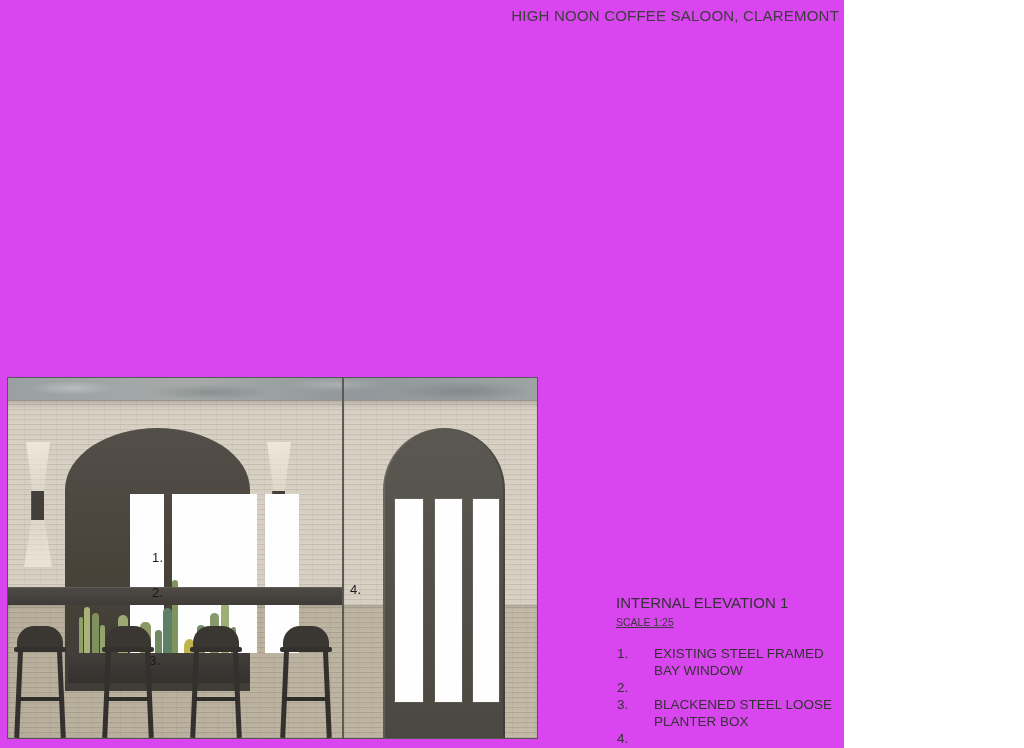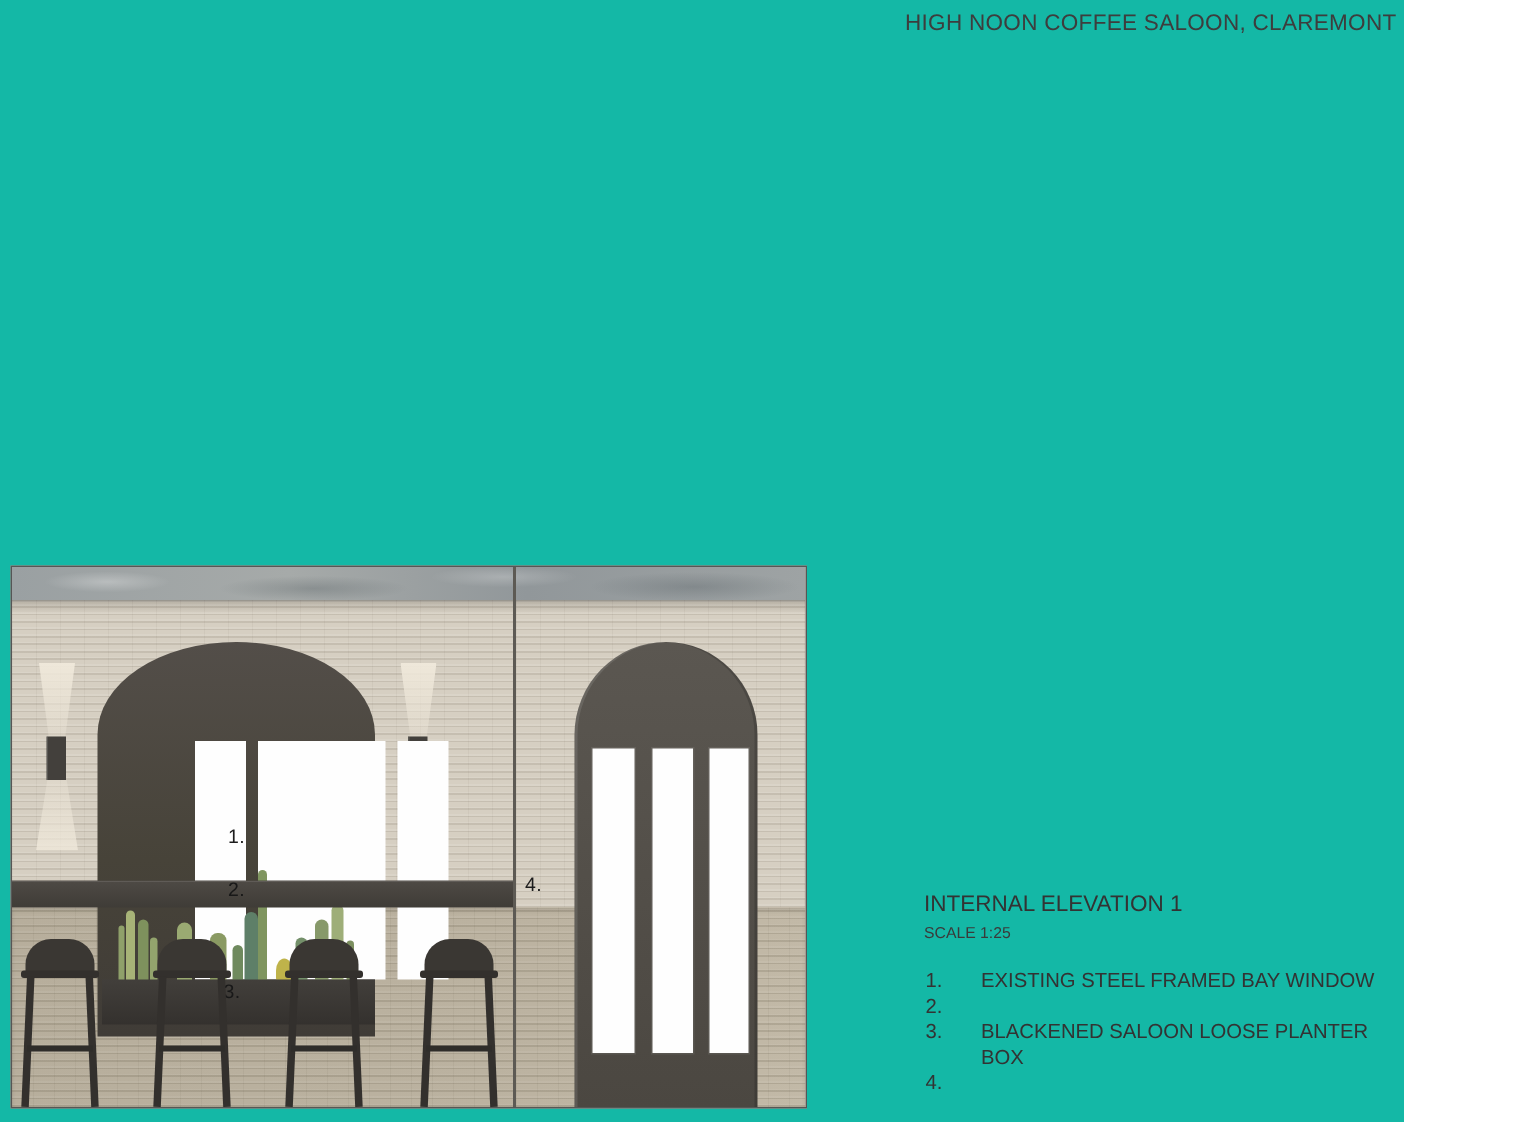--- a/index.html
+++ b/index.html
@@ -1,25 +1,25 @@
 <!DOCTYPE html>
 <html><head>
 <meta charset="utf-8">
 <style>
   html,body{margin:0;padding:0;background:#ffffff;}
   #page{
-    position:relative;width:936px;height:748px;background:#14b8a6;overflow:hidden;
+    position:relative;width:844px;height:748px;background:#d946ef;overflow:hidden;
     font-family:"Liberation Sans", sans-serif;color:#3a3a3a;
   }
   
   .sheet-title{
     position:absolute;top:7px;right:5px;font-size:15px;letter-spacing:.2px;color:#3d3d3d;
   }
   .elev-title{position:absolute;left:616px;top:594px;font-size:15px;color:#333;}
-  .elev-scale{position:absolute;left:616px;top:616px;font-size:10.5px;color:#3a3a3a;}
+  .elev-scale{position:absolute;left:616px;top:616px;font-size:10.5px;color:#3a3a3a;text-decoration:underline;}
   .notes{position:absolute;left:617px;top:645px;font-size:13.5px;line-height:17px;color:#333;}
   .note-row{display:flex;}
   .note-num{width:37px;flex:0 0 37px;}
   .note-text{white-space:pre-line;max-width:320px;}
   
   .drawing{
     position:absolute;left:7px;top:377px;width:531px;height:362px;
     border:1px solid #565656;box-sizing:border-box;overflow:hidden;background:#d6cfc2;
   }
   .layer{position:absolute;}
@@ -192,20 +192,20 @@
   <div class="notes">
     <div class="note-row">
       <div class="note-num">1.</div>
       <div class="note-text">EXISTING STEEL FRAMED BAY WINDOW</div>
     </div>
     <div class="note-row">
       <div class="note-num">2.</div>
     </div>
     <div class="note-row">
       <div class="note-num">3.</div>
-      <div class="note-text">BLACKENED SALOON LOOSE PLANTER BOX</div>
+      <div class="note-text">BLACKENED STEEL LOOSE PLANTER BOX</div>
     </div>
     <div class="note-row">
       <div class="note-num">4.</div>
     </div>
   </div>
 
 </div>
 
 </body></html>

